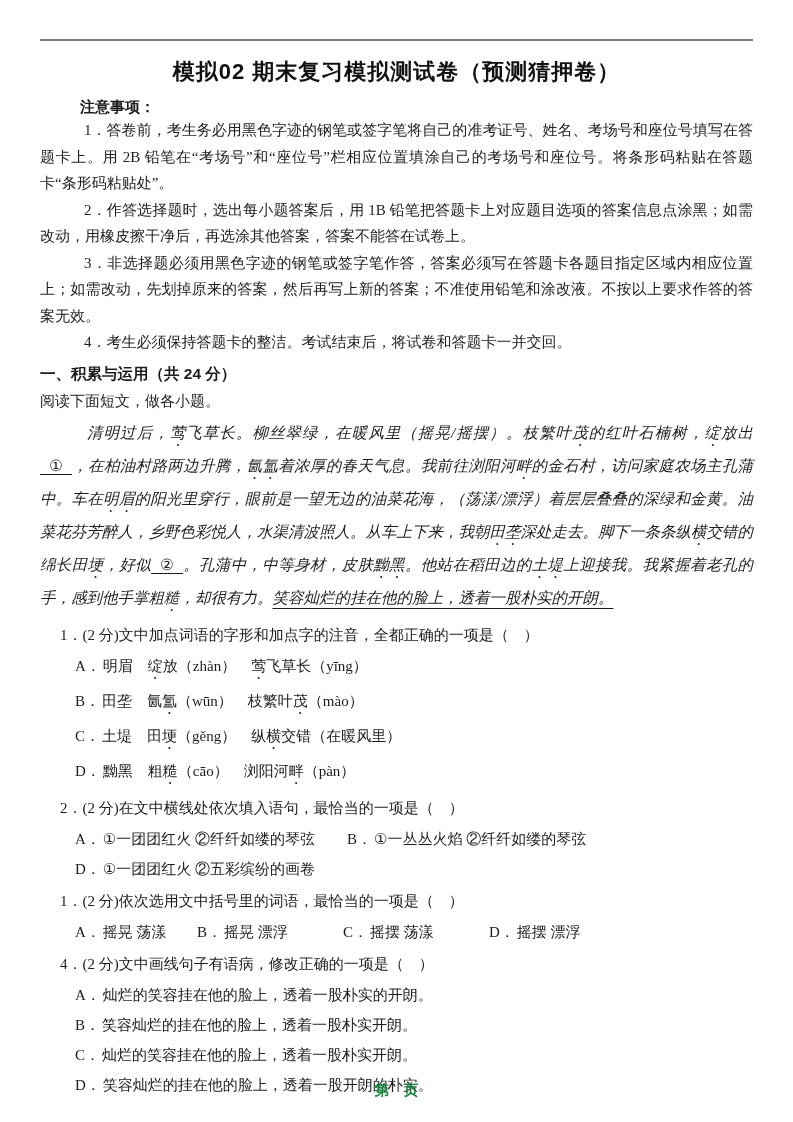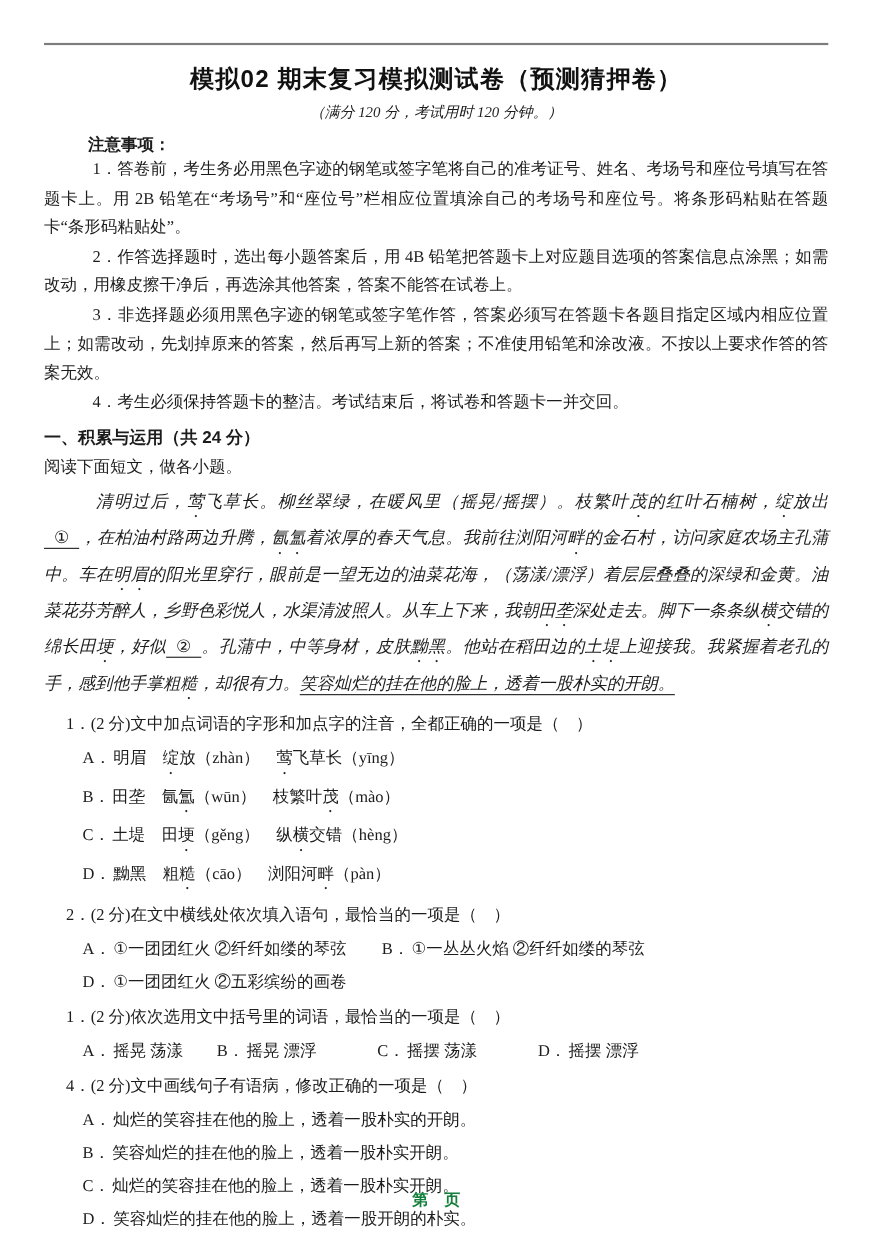--- a/index.html
+++ b/index.html
@@ -48,43 +48,42 @@
   }
 </style>
 </head>
 <body>
 
 <div class="page">
 
   <div class="rule"></div>
 
   <h1 class="title">模拟02 期末复习模拟测试卷（预测猜押卷）</h1>
-  <div class="subtitle">（满分 120 分，考试用时 120 分钟。）</div>
 
   <div class="notice-heading">注意事项：</div>
   <p class="notice">1．答卷前，考生务必用黑色字迹的钢笔或签字笔将自己的准考证号、姓名、考场号和座位号填写在答题卡上。用 2B 铅笔在“考场号”和“座位号”栏相应位置填涂自己的考场号和座位号。将条形码粘贴在答题卡“条形码粘贴处”。</p>
-  <p class="notice">2．作答选择题时，选出每小题答案后，用 4B 铅笔把答题卡上对应题目选项的答案信息点涂黑；如需改动，用橡皮擦干净后，再选涂其他答案，答案不能答在试卷上。</p>
+  <p class="notice">2．作答选择题时，选出每小题答案后，用 1B 铅笔把答题卡上对应题目选项的答案信息点涂黑；如需改动，用橡皮擦干净后，再选涂其他答案，答案不能答在试卷上。</p>
   <p class="notice">3．非选择题必须用黑色字迹的钢笔或签字笔作答，答案必须写在答题卡各题目指定区域内相应位置上；如需改动，先划掉原来的答案，然后再写上新的答案；不准使用铅笔和涂改液。不按以上要求作答的答案无效。</p>
   <p class="notice">4．考生必须保持答题卡的整洁。考试结束后，将试卷和答题卡一并交回。</p>
 
   <h2 class="section-heading">一、积累与运用（共 24 分）</h2>
   <p class="intro">阅读下面短文，做各小题。</p>
 
   <p class="passage"><span>清明过后，</span><span class="seg-dot">莺</span><span>飞草长。柳丝翠绿，在暖风里（摇晃/摇摆）。枝繁叶</span><span class="seg-dot">茂</span><span>的红叶石楠树，</span><span class="seg-dot">绽</span><span>放出</span><span class="seg-blank">①</span><span>，在柏油村路两边升腾，</span><span class="seg-dot">氤氲</span><span>着浓厚的春天气息。我前往浏阳河</span><span class="seg-dot">畔</span><span>的金石村，访问家庭农场主孔蒲中。车在</span><span class="seg-dot">明眉</span><span>的阳光里穿行，眼前是一望无边的油菜花海，（荡漾/漂浮）着层层叠叠的深绿和金黄。油菜花芬芳醉人，乡野色彩悦人，水渠清波照人。从车上下来，我朝</span><span class="seg-dot">田垄</span><span>深处走去。脚下一条条纵</span><span class="seg-dot">横</span><span>交错的绵长田</span><span class="seg-dot">埂</span><span>，好似</span><span class="seg-blank">②</span><span>。孔蒲中，中等身材，皮肤</span><span class="seg-dot">黝黑</span><span>。他站在稻田边的</span><span class="seg-dot">土堤</span><span>上迎接我。我紧握着老孔的手，感到他手掌粗</span><span class="seg-dot">糙</span><span>，却很有力。</span><span class="seg-u">笑容灿烂的挂在他的脸上，透着一股朴实的开朗。</span></p>
 
   <div class="question">
     <p class="stem">1．(2 分)文中加点词语的字形和加点字的注音，全都正确的一项是（　）</p>
     <div class="opt-row">
       <span class="opt-label">A．</span><span class="opt-text"><span>明眉　</span><span class="seg-dot">绽</span><span>放（zhàn）　</span><span class="seg-dot">莺</span><span>飞草长（yīng）</span></span>
     </div>
     <div class="opt-row">
       <span class="opt-label">B．</span><span class="opt-text"><span>田垄　氤</span><span class="seg-dot">氲</span><span>（wūn）　枝繁叶</span><span class="seg-dot">茂</span><span>（mào）</span></span>
     </div>
     <div class="opt-row">
-      <span class="opt-label">C．</span><span class="opt-text"><span>土堤　田</span><span class="seg-dot">埂</span><span>（gěng）　纵</span><span class="seg-dot">横</span><span>交错（hèng）</span></span>
+      <span class="opt-label">C．</span><span class="opt-text"><span>土堤　田</span><span class="seg-dot">埂</span><span>（gěng）　纵</span><span class="seg-dot">横</span><span>交错（在暖风里）</span></span>
     </div>
     <div class="opt-row">
       <span class="opt-label">D．</span><span class="opt-text"><span>黝黑　粗</span><span class="seg-dot">糙</span><span>（cāo）　浏阳河</span><span class="seg-dot">畔</span><span>（pàn）</span></span>
     </div>
   </div>
 
   <div class="question">
     <p class="stem">2．(2 分)在文中横线处依次填入语句，最恰当的一项是（　）</p>
     <div class="opt-row cols">
       <span class="opt colw-q2">

